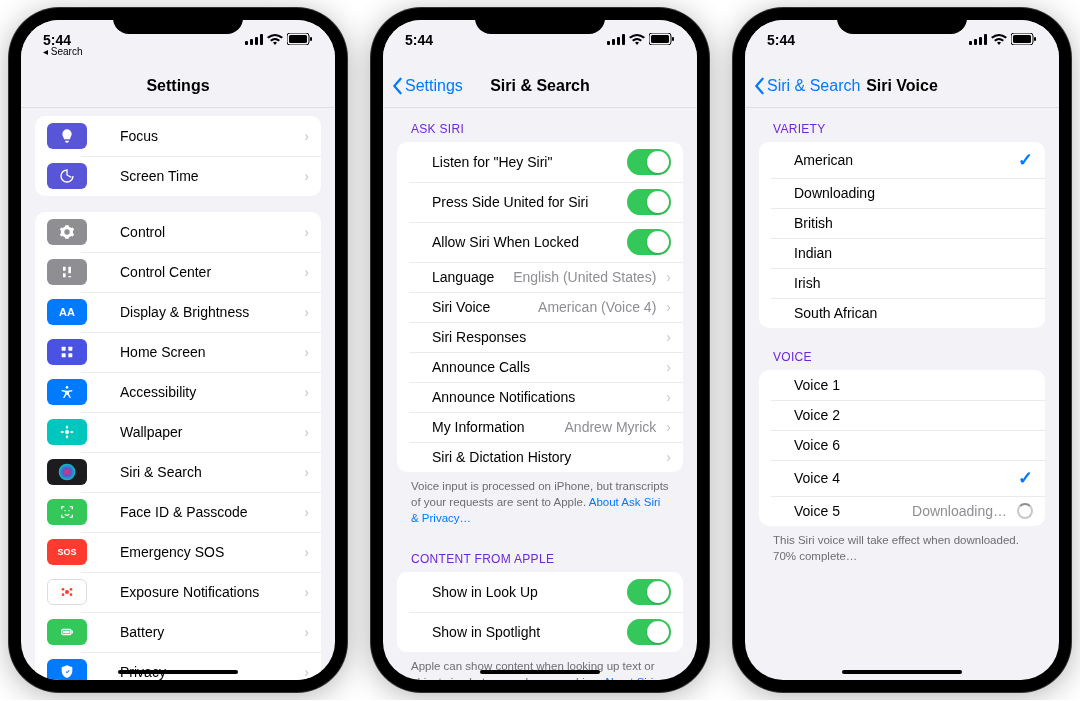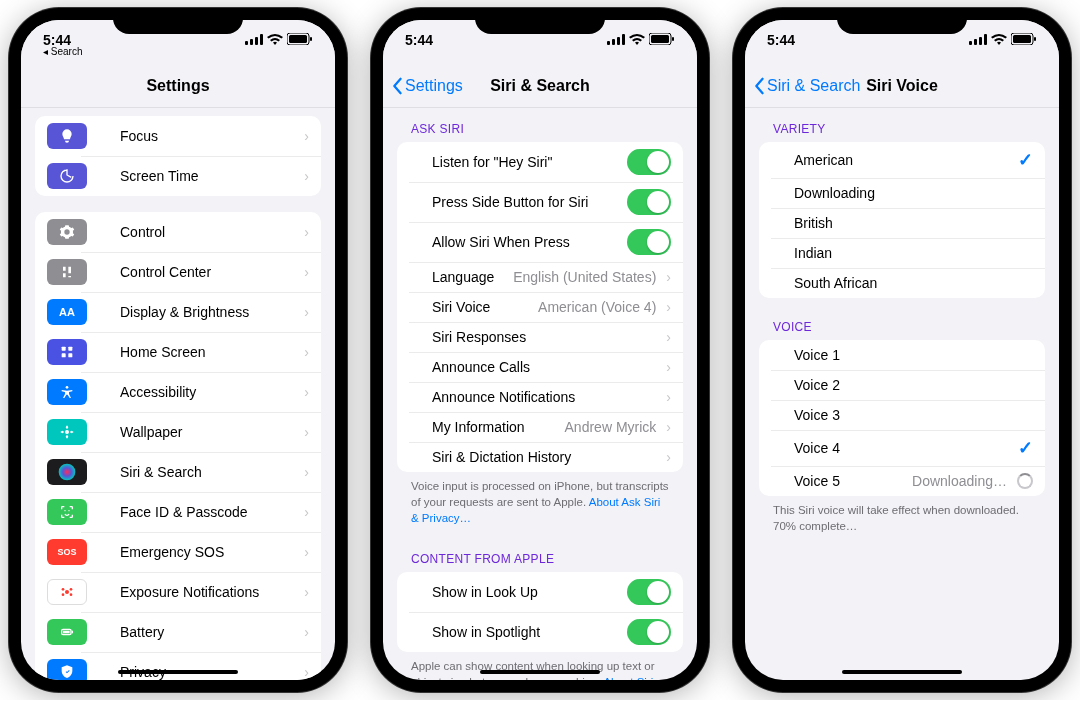--- a/index.html
+++ b/index.html
@@ -365,25 +365,25 @@
     </div>
     <div class="content" id="p2-content">
         <div class="section">
           <div class="section-header">ASK SIRI</div>
           <div class="group">
             <div class="row">
               <span class="row-label">Listen for "Hey Siri"</span>
               <div class="toggle"></div>
             </div>
             <div class="row">
-              <span class="row-label">Press Side Button for Siri</span>
+              <span class="row-label">Press Side United for Siri</span>
               <div class="toggle"></div>
             </div>
             <div class="row">
-              <span class="row-label">Allow Siri When Press</span>
+              <span class="row-label">Allow Siri When Locked</span>
               <div class="toggle"></div>
             </div>
             <div class="row">
               <span class="row-label">Language</span>
               <span class="row-value">English (United States)</span>
               <span class="chev">›</span>
             </div>
             <div class="row">
               <span class="row-label">Siri Voice</span>
               <span class="row-value">American (Voice 4)</span>
@@ -476,35 +476,38 @@
             <div class="row">
               <span class="row-label">Downloading</span>
             </div>
             <div class="row">
               <span class="row-label">British</span>
             </div>
             <div class="row">
               <span class="row-label">Indian</span>
             </div>
             <div class="row">
+              <span class="row-label">Irish</span>
+            </div>
+            <div class="row">
               <span class="row-label">South African</span>
             </div>
           </div>
         </div>
         <div class="section">
           <div class="section-header">VOICE</div>
           <div class="group">
             <div class="row">
               <span class="row-label">Voice 1</span>
             </div>
             <div class="row">
               <span class="row-label">Voice 2</span>
             </div>
             <div class="row">
-              <span class="row-label">Voice 3</span>
+              <span class="row-label">Voice 6</span>
             </div>
             <div class="row">
               <span class="row-label">Voice 4</span>
               <span class="check">✓</span>
             </div>
             <div class="row">
               <span class="row-label">Voice 5</span>
               <span class="row-value">Downloading…</span>
               <div class="spinner"></div>
             </div>

